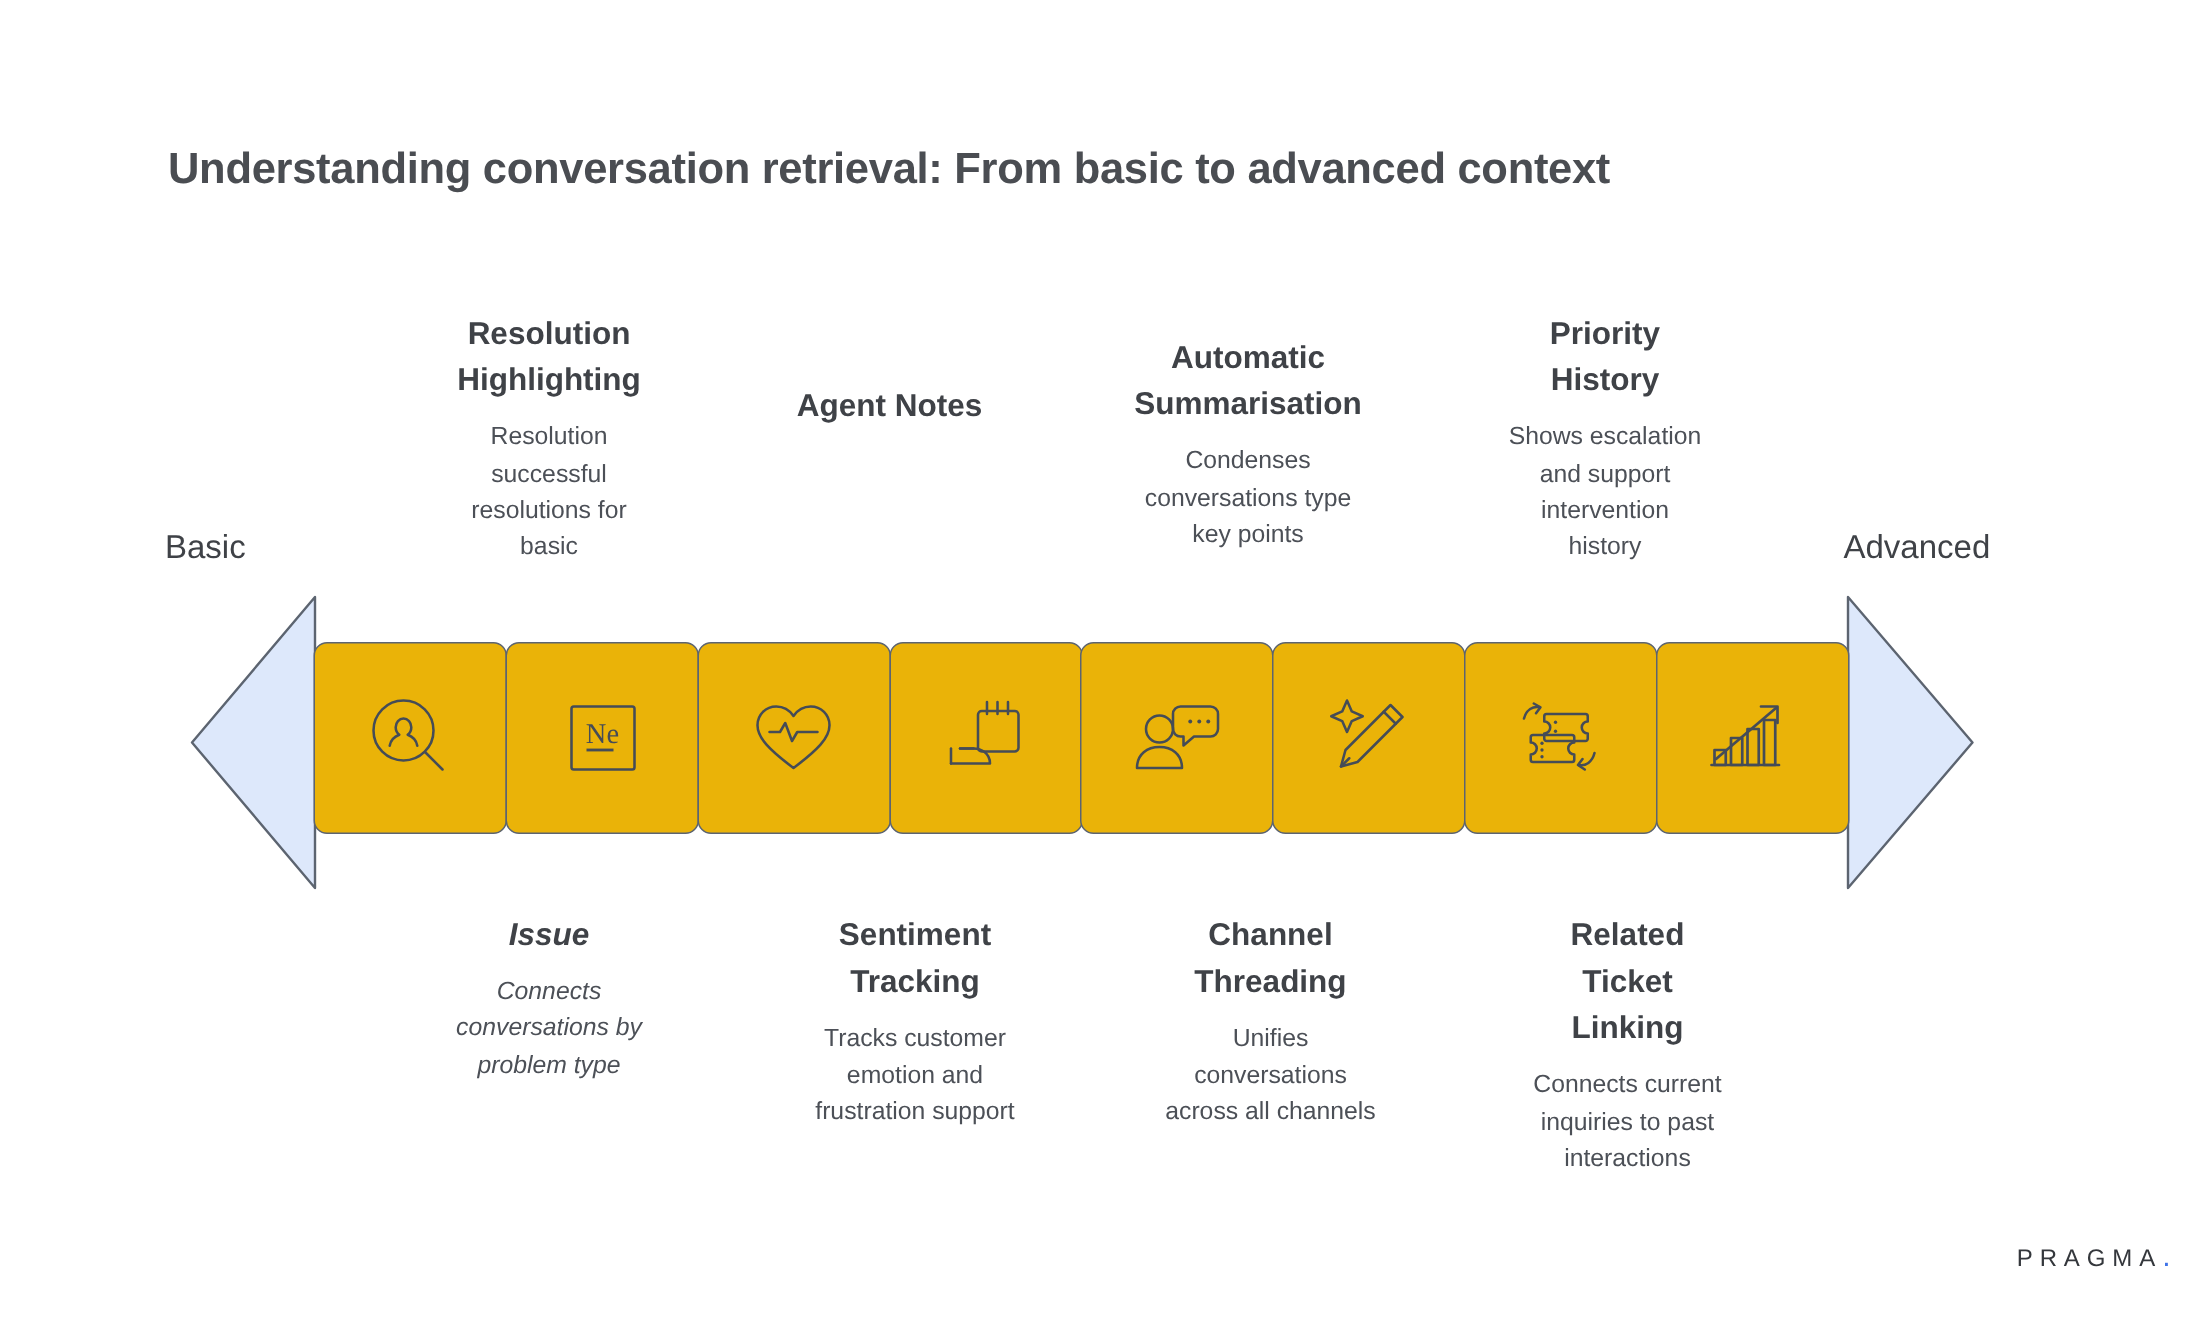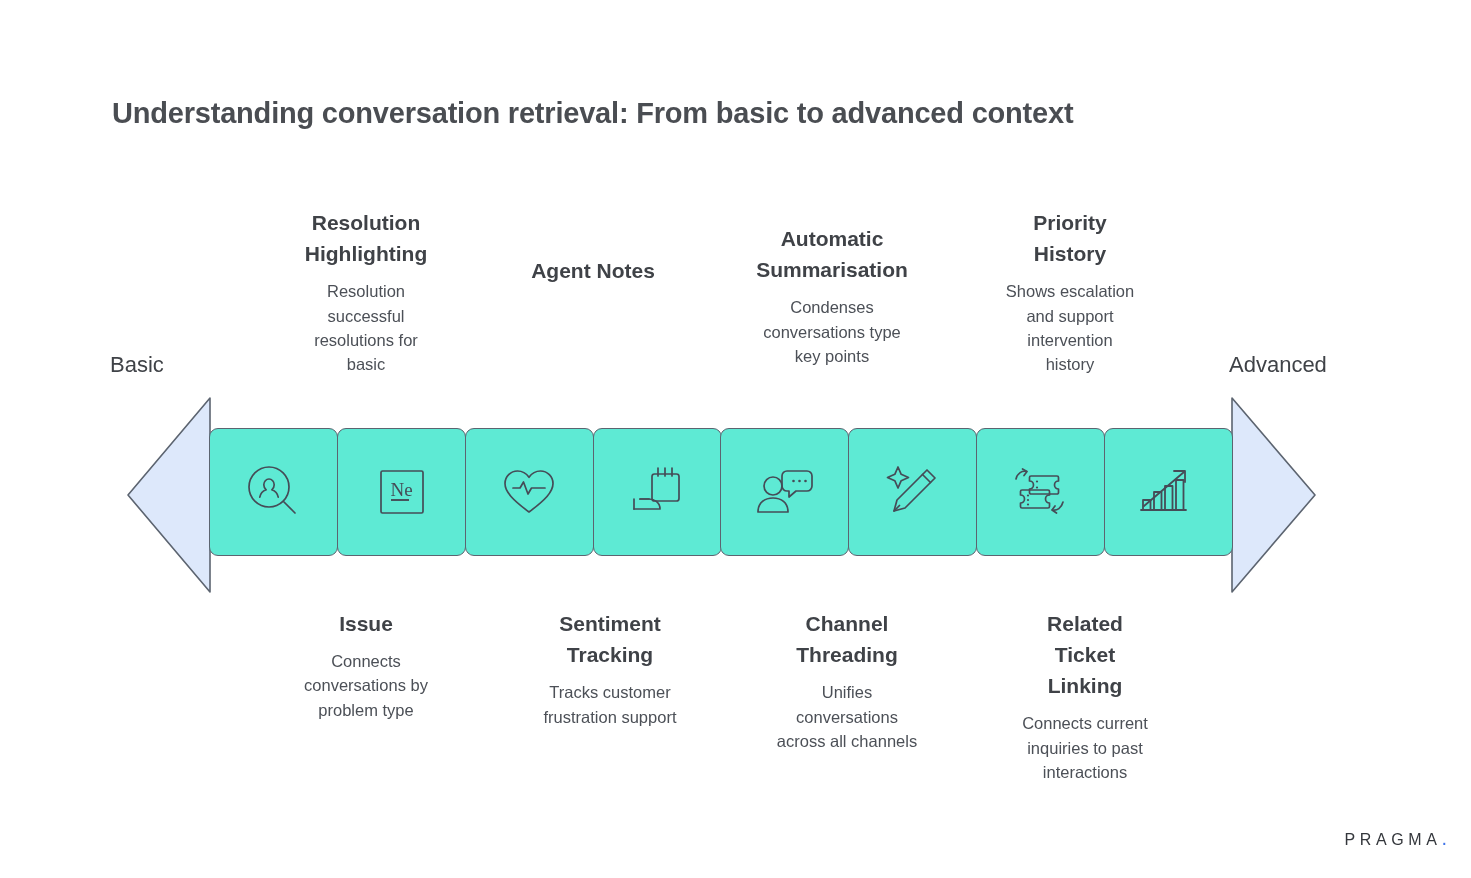--- a/index.html
+++ b/index.html
@@ -43,21 +43,21 @@
     position: absolute;
     left: 210px;
     top: 428px;
     width: 1022px;
     height: 128px;
     display: flex;
   }
   .cell {
     flex: 1 1 0;
     position: relative;
-    background: #5eead4;
+    background: #eab308;
     border: 1.4px solid #5c6470;
     border-radius: 9px;
     margin: 0 -0.7px;
     display: flex;
     align-items: center;
     justify-content: center;
     box-sizing: border-box;
   }
   .cell svg {
     display: block;
@@ -269,38 +269,39 @@
     <div>History</div>
   </div>
   <div class="c-desc">
     <div>Shows escalation</div>
     <div>and support</div>
     <div>intervention</div>
     <div>history</div>
   </div>
 </div>
 
-<div class="callout bottom" style="left:256px; top:608px;">
+<div class="callout bottom" style="left:256px; top:608px;font-style:italic;">
   <div class="c-title">
     <div>Issue</div>
   </div>
   <div class="c-desc">
     <div>Connects</div>
     <div>conversations by</div>
     <div>problem type</div>
   </div>
 </div>
 
 <div class="callout bottom" style="left:500px; top:608px;">
   <div class="c-title">
     <div>Sentiment</div>
     <div>Tracking</div>
   </div>
   <div class="c-desc">
     <div>Tracks customer</div>
+    <div>emotion and</div>
     <div>frustration support</div>
   </div>
 </div>
 
 <div class="callout bottom" style="left:737px; top:608px;">
   <div class="c-title">
     <div>Channel</div>
     <div>Threading</div>
   </div>
   <div class="c-desc">

